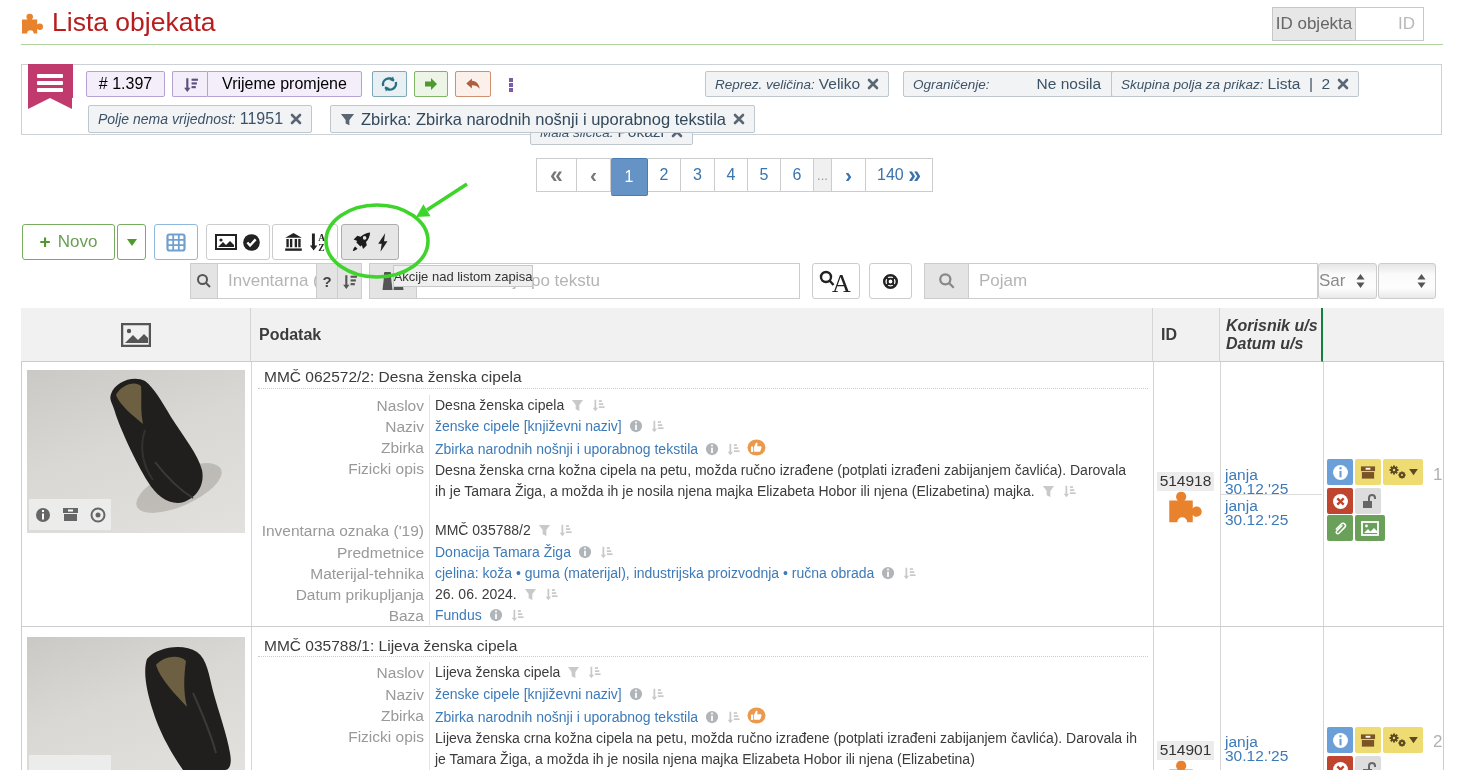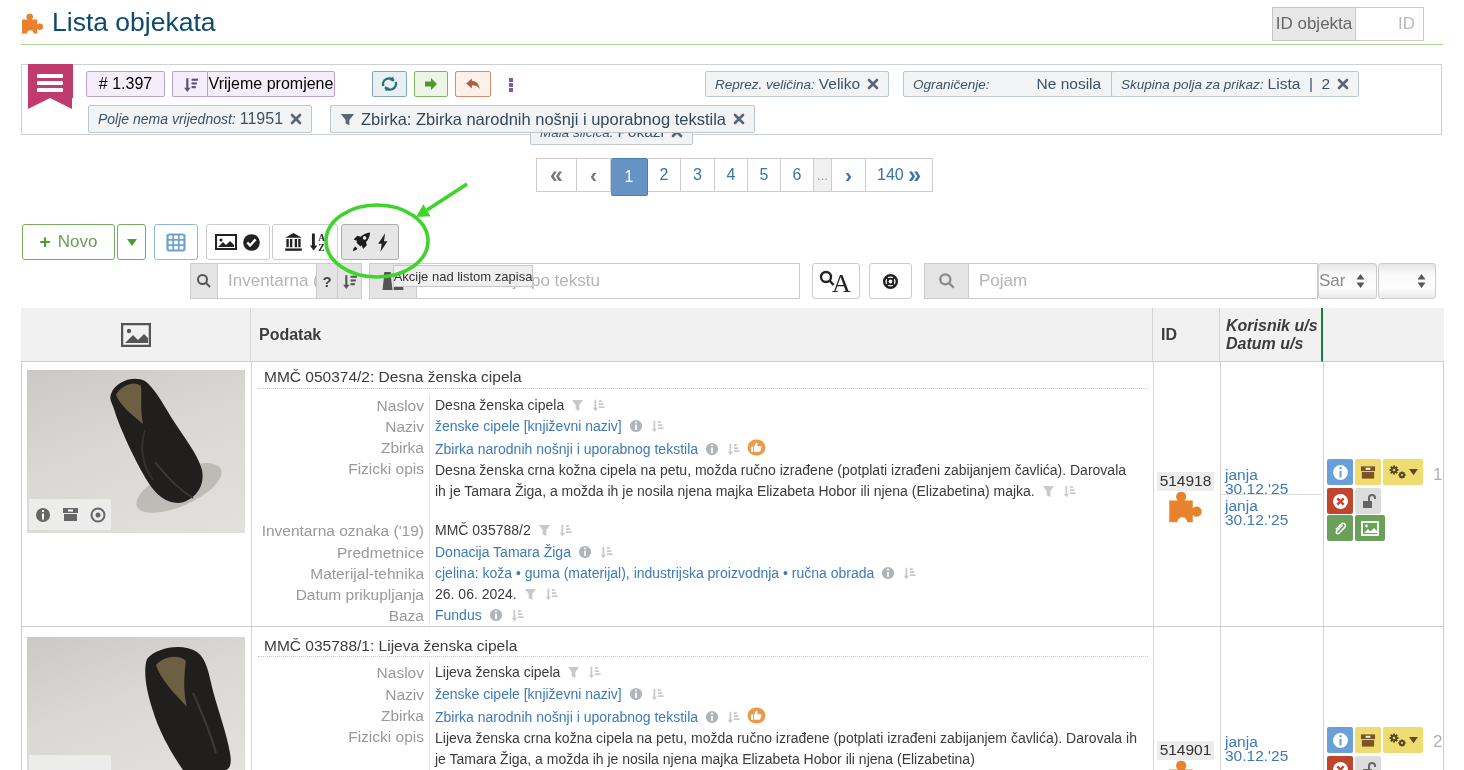--- a/index.html
+++ b/index.html
@@ -1,19 +1,19 @@
 <!DOCTYPE html>
 <html><head>
 <meta charset="utf-8">
 <style>
 * { margin:0; padding:0; box-sizing:border-box; }
 html,body { width:1464px; height:770px; background:#fff; font-family:"Liberation Sans",sans-serif; overflow:hidden; }
 .abs { position:absolute; }
 body { position:relative; }
-.ttl { left:52px; top:7px; font-size:26.5px; color:#0c4a6e; }
+.ttl { left:52px; top:7px; font-size:26.5px; color:#b91c1c; }
 .hr-green { left:21px; top:44px; width:1422px; height:0; border-top:1px solid #aed29b; }
 .idobj { left:1272px; top:7px; width:83px; height:34px; background:#e7e7e7; border:1px solid #c6c6c6; border-right:none; color:#666; font-size:17px; display:flex; align-items:center; justify-content:center; }
 .idinp { left:1355px; top:7px; width:69px; height:34px; background:#fff; border:1px solid #c9c9c9; color:#b9b9b9; font-size:17px; display:flex; align-items:center; justify-content:flex-end; padding-right:8px; }
 .topbox { left:21px; top:64px; width:1421px; height:71px; border:1px solid #ccd1d6; background:#fff; }
 .ribbon { left:28px; top:64px; width:45px; height:34px; background:#c13a6e; }
 .ribbon-notch { left:28px; top:98px; width:0; height:0; border-left:22.5px solid #c13a6e; border-right:22.5px solid #c13a6e; border-bottom:11px solid transparent; }
 .hb { left:37px; width:26px; height:4px; background:#fff; border-radius:1px; }
 .btn { position:absolute; height:26px; top:71px; border:1px solid; border-radius:2px; display:flex; align-items:center; justify-content:center; font-size:16px; }
 .lav { background:#f4eefa; border-color:#b5a2d2; color:#000000; }
 .chip { position:absolute; top:71px; height:26px; background:#f2f3f5; border:1px solid #bfc7ce; border-radius:2px; display:flex; align-items:center; color:#3c5266; font-size:15px; padding:0 9px; white-space:nowrap; }
@@ -65,21 +65,21 @@
 <div class="btn lav" style="left:172px;width:35px;border-right:none;border-top-right-radius:0;border-bottom-right-radius:0;">
 <svg width="17" height="17" viewBox="0 0 16 16">
       <g fill="#5a4f7e">
         <path d="M4 2h2v9h2l-3 4-3-4h2z"></path>
         <rect x="9" y="2.5" width="6" height="2"></rect>
         <rect x="9" y="6" width="5" height="2"></rect>
         <rect x="9" y="9.5" width="4" height="2"></rect>
       </g>
     </svg>
 </div>
-<div class="btn lav" style="left:207px;width:128px;border-top-left-radius:0;border-bottom-left-radius:0;">Vrijeme promjene</div>
+<div class="btn lav" style="left:207px;width:155px;border-top-left-radius:0;border-bottom-left-radius:0;">Vrijeme promjene</div>
 <div class="btn" style="left:372px;width:35px;background:#e9f0f3;border-color:#7fa8b8;">
 <svg width="19" height="18" viewBox="0 0 19 17">
       <g fill="none" stroke="#27707e" stroke-width="2.4">
         <path d="M3.2 10.5a6 6 0 0 1 10.6-5.2"></path>
         <path d="M15.8 6.5a6 6 0 0 1-10.6 5.2"></path>
       </g>
       <path fill="#27707e" d="M13.2 1l.8 5-4.6-1.6zM5.8 16l-.8-5 4.6 1.6z"></path>
     </svg>
 </div>
 <div class="btn" style="left:414px;width:34px;background:#edf5e7;border-color:#82b465;">
@@ -327,21 +327,21 @@
         </g>
         <rect x="6" y="2.5" width="5" height="2" fill="#fff"></rect>
       </svg>
 <svg width="16" height="16" viewBox="0 0 16 16">
         <circle cx="8" cy="8" r="6.5" fill="none" stroke="#666" stroke-width="2"></circle>
         <circle cx="8" cy="8" r="2.5" fill="#666"></circle>
       </svg>
 </div>
 </div>
 
-<div class="abs" style="left:264px;top:368px;font-size:15.5px;color:#3b3b3d;">MMČ 050374/2: Desna ženska cipela</div>
+<div class="abs" style="left:264px;top:368px;font-size:15.5px;color:#3b3b3d;">MMČ 062572/2: Desna ženska cipela</div>
 <div class="abs" style="left:258px;top:388px;width:890px;border-top:1px dotted #ccc;"></div>
 <div class="vline" style="left:429px;top:395px;height:230px;border-left-color:#e3e3e3;"></div>
 
 <div class="lbl" style="top:397px;">Naslov</div>
 <div class="val" style="top:397px;">Desna ženska cipela<span class="mi">
       <svg width="13" height="13" viewBox="0 0 14 14">
         <path fill="#c9c9c9" d="M1 1h12L9 6.5V13l-4-2V6.5z"></path>
       </svg>
     </span><span class="mi">
       <svg width="14" height="14" viewBox="0 0 16 16">

